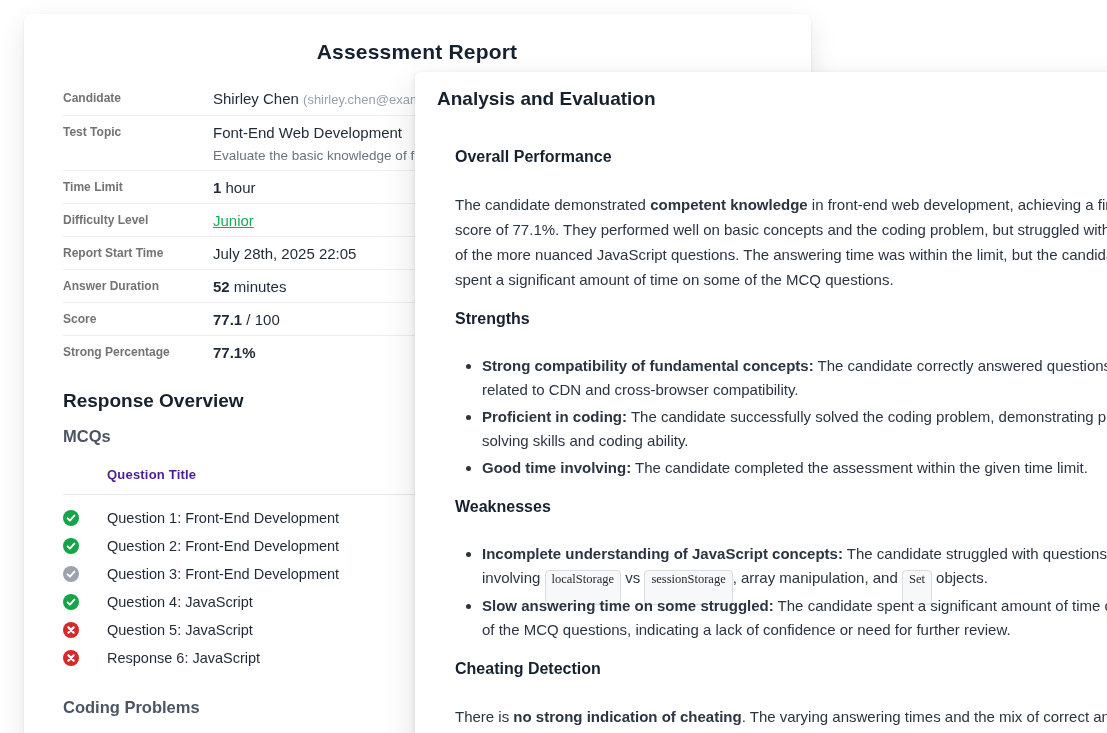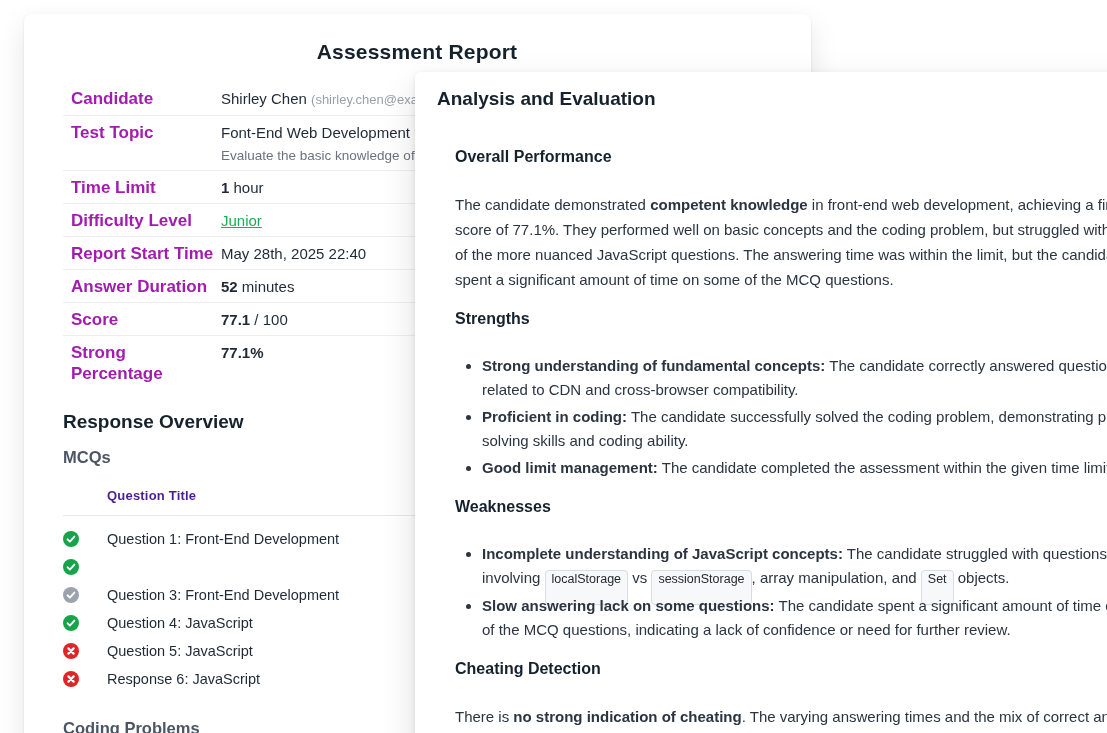--- a/index.html
+++ b/index.html
@@ -12,22 +12,22 @@
 
   
   .card-left { left:24px; top:14px; width:787px; height:780px; padding:26px 40px 0 39px; }
   .report-title { font-size:21px; font-weight:700; text-align:center; color:#16212e;
                   margin-bottom:18px; letter-spacing:.2px; }
 
   .info-table { width:100%; }
   .info-row { display:flex; align-items:flex-start; padding:6px 0 5px;
               border-bottom:1px solid #eceef1; }
   .info-row:last-child { border-bottom:none; }
-  .info-label { width:150px; flex:0 0 150px; font-weight:700; font-size:17px;
-                color:#a21caf; line-height:21px;margin-left:8px; }
+  .info-label { width:150px; flex:0 0 150px; font-weight:700; font-size:12px;
+                color:#737373; line-height:21px; }
   .info-value { font-size:15px; line-height:21px; color:#1f2937; }
   .info-sub { font-size:13.5px; color:#6b7280; line-height:19px; margin-top:3px; }
   .b { font-weight:700; }
   .muted-sm { color:#9aa1ab; font-size:13px; }
   .green { color:#16b04f;text-decoration:underline; }
 
   .overview-heading { font-size:19px; font-weight:700; color:#16212e; margin:22px 0 0; }
   .sub-heading { font-size:16.5px; font-weight:700; color:#4b5563; margin:15px 0 0; }
 
   .q-table { margin-top:17px; }
@@ -48,21 +48,21 @@
                 box-shadow:0 2px 6px rgba(0,0,0,.10), 0 14px 36px rgba(0,0,0,.12); }
   .analysis-title { font-size:19px; font-weight:700; color:#16212e; line-height:26px; }
   .analysis-sections { margin-left:18px; width:700px; }
   .analysis-sections h2 { font-size:16px; font-weight:700; color:#16212e;
                           line-height:22px; margin:16px 0 24px; }
   .analysis-sections h2.first { margin-top:34px; }
   .line { white-space:nowrap; line-height:25px; font-size:15px; color:#2b3441; }
   ul.blist { list-style:disc outside; padding-left:27px; margin:0; }
   ul.blist li { margin-bottom:3px; color:#2b3441; }
   ul.blist .line { line-height:24px; }
-  .code { font-family:Liberation Sans, sans-serif; font-size:12.5px;
+  .code { font-family:Liberation Serif, serif; font-size:12.5px;
           background:#f6f8fa; border:1px solid #d8dde3; border-radius:4px;
           padding:1px 6px 18px; color:#24292f; white-space:nowrap; }
 </style>
 </head>
 <body>
 
 <div class="stage">
 
   <section class="card card-left">
     <h1 class="report-title">Assessment Report</h1>
@@ -79,21 +79,21 @@
         <div class="info-row">
           <div class="info-label">Time Limit</div>
           <div class="info-value"><span class="b">1</span><span> hour</span></div>
         </div>
         <div class="info-row">
           <div class="info-label">Difficulty Level</div>
           <div class="info-value"><span class="green">Junior</span></div>
         </div>
         <div class="info-row">
           <div class="info-label">Report Start Time</div>
-          <div class="info-value"><span>May 28th, 2025 22:40</span></div>
+          <div class="info-value"><span>July 28th, 2025 22:05</span></div>
         </div>
         <div class="info-row">
           <div class="info-label">Answer Duration</div>
           <div class="info-value"><span class="b">52</span><span> minutes</span></div>
         </div>
         <div class="info-row">
           <div class="info-label">Score</div>
           <div class="info-value"><span class="b">77.1</span><span>  /  100</span></div>
         </div>
         <div class="info-row">
@@ -121,20 +121,21 @@
             </span>
             <span class="q-title">Question 1: Front-End Development</span>
           </div>
           <div class="q-row">
             <span class="q-icon">
               <svg viewBox="0 0 16 16">
                 <circle cx="8" cy="8" r="8" fill="#16a34a"></circle>
                 <path d="M4.6 8.3l2.3 2.3 4.5-5" stroke="#fff" stroke-width="1.9" fill="none" stroke-linecap="round" stroke-linejoin="round"></path>
               </svg>
             </span>
+            <span class="q-title">Question 2: Front-End Development</span>
           </div>
           <div class="q-row">
             <span class="q-icon">
               <svg viewBox="0 0 16 16">
                 <circle cx="8" cy="8" r="8" fill="#9ca3af"></circle>
                 <path d="M4.6 8.3l2.3 2.3 4.5-5" stroke="#fff" stroke-width="1.9" fill="none" stroke-linecap="round" stroke-linejoin="round"></path>
               </svg>
             </span>
             <span class="q-title">Question 3: Front-End Development</span>
           </div>
@@ -177,39 +178,39 @@
         <h2 class="first">Overall Performance</h2>
         <div class="para">
           <div class="line"><span>The candidate demonstrated </span><span class="b">competent knowledge</span><span> in front-end web development, achieving a final</span></div>
           <div class="line"><span>score of 77.1%. They performed well on basic concepts and the coding problem, but struggled with some</span></div>
           <div class="line"><span>of the more nuanced JavaScript questions. The answering time was within the limit, but the candidate</span></div>
           <div class="line"><span>spent a significant amount of time on some of the MCQ questions.</span></div>
         </div>
         <h2>Strengths</h2>
         <ul class="blist">
           <li>
-            <div class="line"><span class="b">Strong understanding of fundamental concepts:</span><span> The candidate correctly answered questions</span></div>
+            <div class="line"><span class="b">Strong compatibility of fundamental concepts:</span><span> The candidate correctly answered questions</span></div>
             <div class="line"><span>related to CDN and cross-browser compatibility.</span></div>
           </li>
           <li>
             <div class="line"><span class="b">Proficient in coding:</span><span> The candidate successfully solved the coding problem, demonstrating problem-</span></div>
             <div class="line"><span>solving skills and coding ability.</span></div>
           </li>
           <li>
-            <div class="line"><span class="b">Good limit management:</span><span> The candidate completed the assessment within the given time limit.</span></div>
+            <div class="line"><span class="b">Good time involving:</span><span> The candidate completed the assessment within the given time limit.</span></div>
           </li>
         </ul>
         <h2>Weaknesses</h2>
         <ul class="blist">
           <li>
             <div class="line"><span class="b">Incomplete understanding of JavaScript concepts:</span><span> The candidate struggled with questions</span></div>
             <div class="line"><span>involving </span><span class="code">localStorage</span><span> vs </span><span class="code">sessionStorage</span><span>, array manipulation, and </span><span class="code">Set</span><span> objects.</span></div>
           </li>
           <li>
-            <div class="line"><span class="b">Slow answering lack on some questions:</span><span> The candidate spent a significant amount of time on some</span></div>
+            <div class="line"><span class="b">Slow answering time on some struggled:</span><span> The candidate spent a significant amount of time on some</span></div>
             <div class="line"><span>of the MCQ questions, indicating a lack of confidence or need for further review.</span></div>
           </li>
         </ul>
         <h2>Cheating Detection</h2>
         <div class="para">
           <div class="line"><span>There is </span><span class="b">no strong indication of cheating</span><span>. The varying answering times and the mix of correct and</span></div>
           <div class="line"></div>
         </div>
       </div>
   </section>

